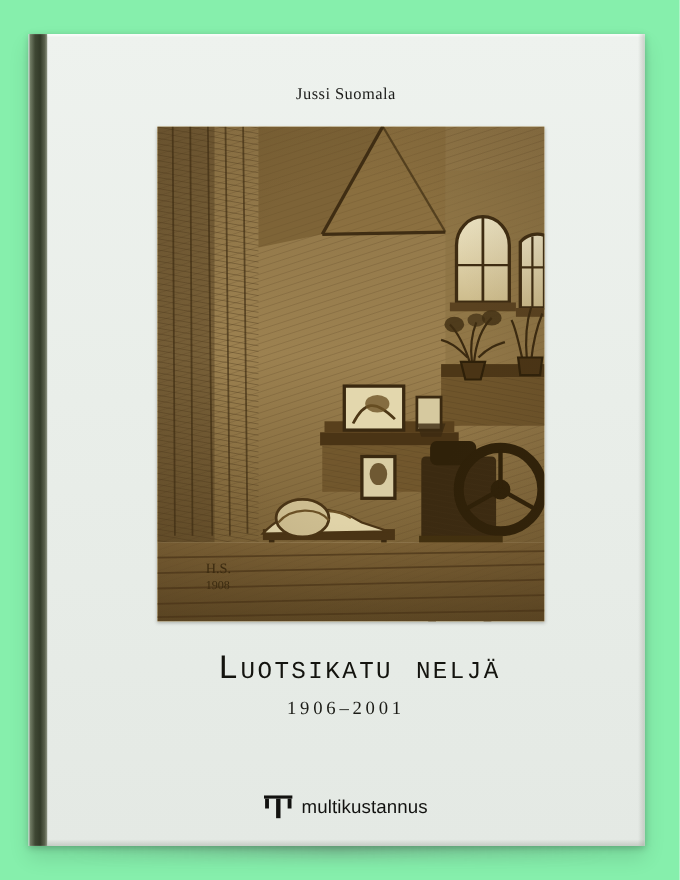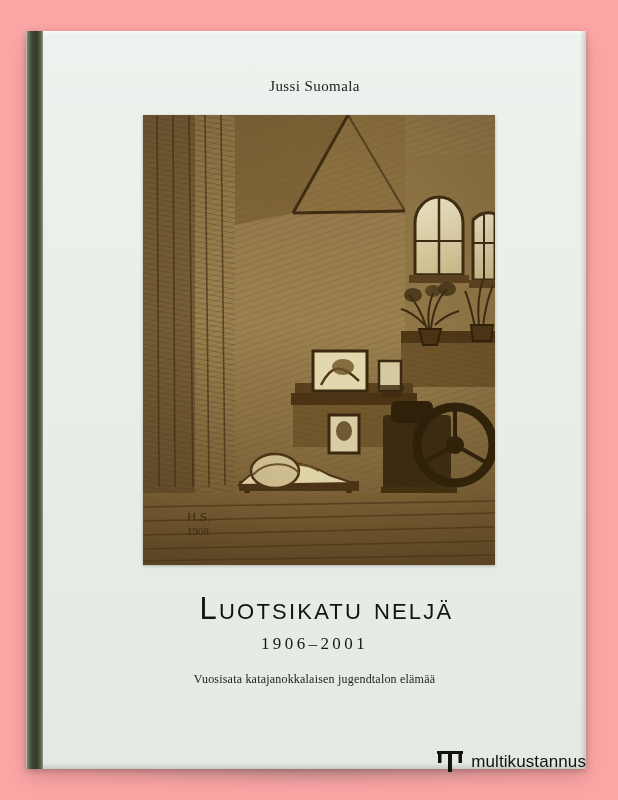--- a/index.html
+++ b/index.html
@@ -12,21 +12,21 @@
     height: 800px;
     font-family: "Liberation Serif", serif;
     overflow: hidden;
   }
 
   
   .canvas {
     position: relative;
     width: 618px;
     height: 800px;
-    background: #fca5a5;
+    background: #86efac;
   }
 
   
   .book-shadow {
     position: absolute;
     left: 24px;
     top: 38px;
     width: 566px;
     height: 740px;
     background: radial-gradient(ellipse at 50% 98%, rgba(120,120,120,0.30) 0%, rgba(255,255,255,0) 62%);
@@ -141,21 +141,21 @@
   
   .title {
     position: absolute;
     left: 17px; right: 0;
     top: 560px;
     text-align: center;
     font-size: 31px;
     letter-spacing: 2.2px;
     color: #14140f;
     font-variant: small-caps;
-    font-family: Liberation Sans, sans-serif;
+    font-family: Liberation Mono, monospace;
     margin-left: 24px;
   }
   .years {
     position: absolute;
     left: 17px; right: 0;
     top: 603px;
     text-align: center;
     font-size: 17px;
     letter-spacing: 3.4px;
     color: #1b1b16;
@@ -170,23 +170,22 @@
     color: #22221c;
   }
 
   
   .publisher {
     position: absolute;
     left: 17px; right: 0;
     top: 692px;
     display: flex;
     align-items: center;
-    justify-content: flex-end;
+    justify-content: center;
     gap: 8px;
-    margin-top: 28px;
   }
   .publisher-mark {
     width: 26px;
     height: 21px;
     display: block;
   }
   .publisher-name {
     font-family: "Liberation Sans", sans-serif;
     font-size: 17px;
     letter-spacing: 0.1px;
@@ -346,21 +345,20 @@
         </g>
 
         <text x="44" y="406" font-family="Liberation Serif, serif" font-size="13" fill="#3a2a0f">H.S.</text>
         <text x="44" y="420" font-family="Liberation Serif, serif" font-size="11" fill="#3a2a0f">1908</text>
       </svg>
       <div class="plate-vignette"></div>
     </div>
 
     <div class="title">Luotsikatu neljä</div>
     <div class="years">1906–2001</div>
-    <div class="subtitle">Vuosisata katajanokkalaisen jugendtalon elämää</div>
 
     <div class="publisher">
       <svg class="publisher-mark" viewBox="0 0 26 21">
         <rect x="0" y="0" width="26" height="3" fill="#121210"></rect>
         <rect x="11" y="3" width="4" height="18" fill="#121210"></rect>
         <rect x="1" y="3" width="3.5" height="9" fill="#121210"></rect>
         <rect x="21.5" y="3" width="3.5" height="9" fill="#121210"></rect>
       </svg>
       <span class="publisher-name">multikustannus</span>
     </div>

